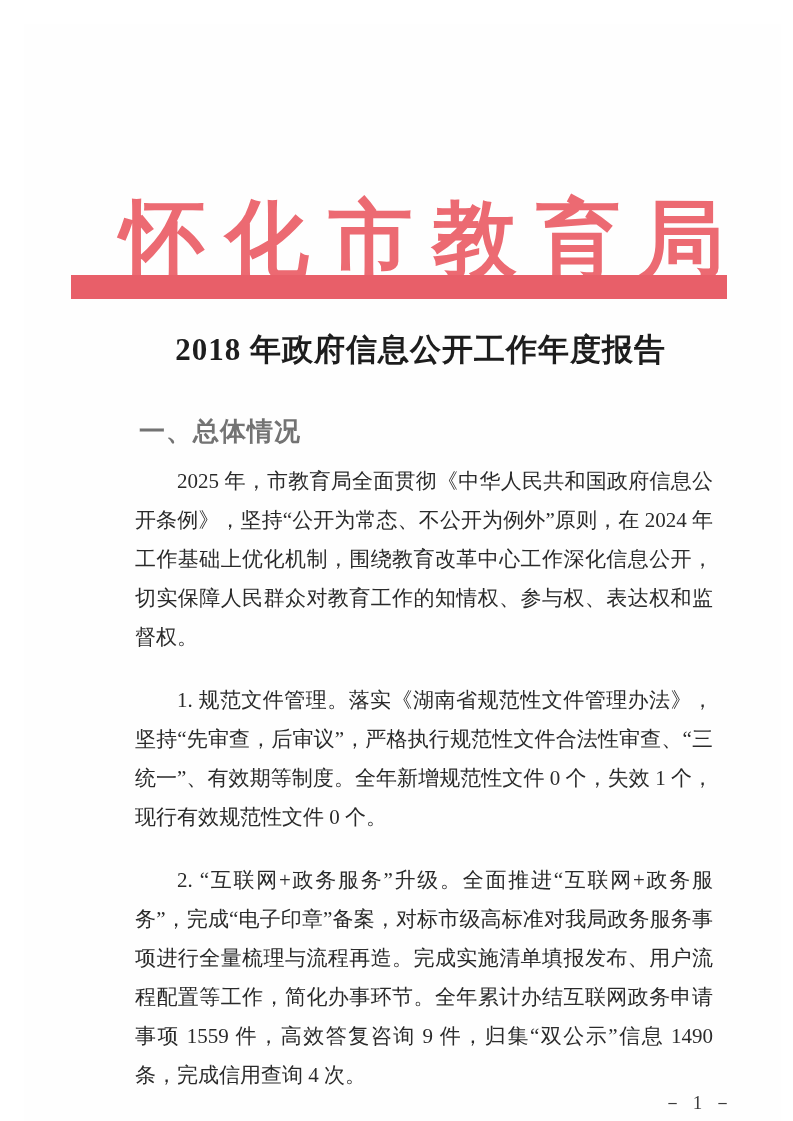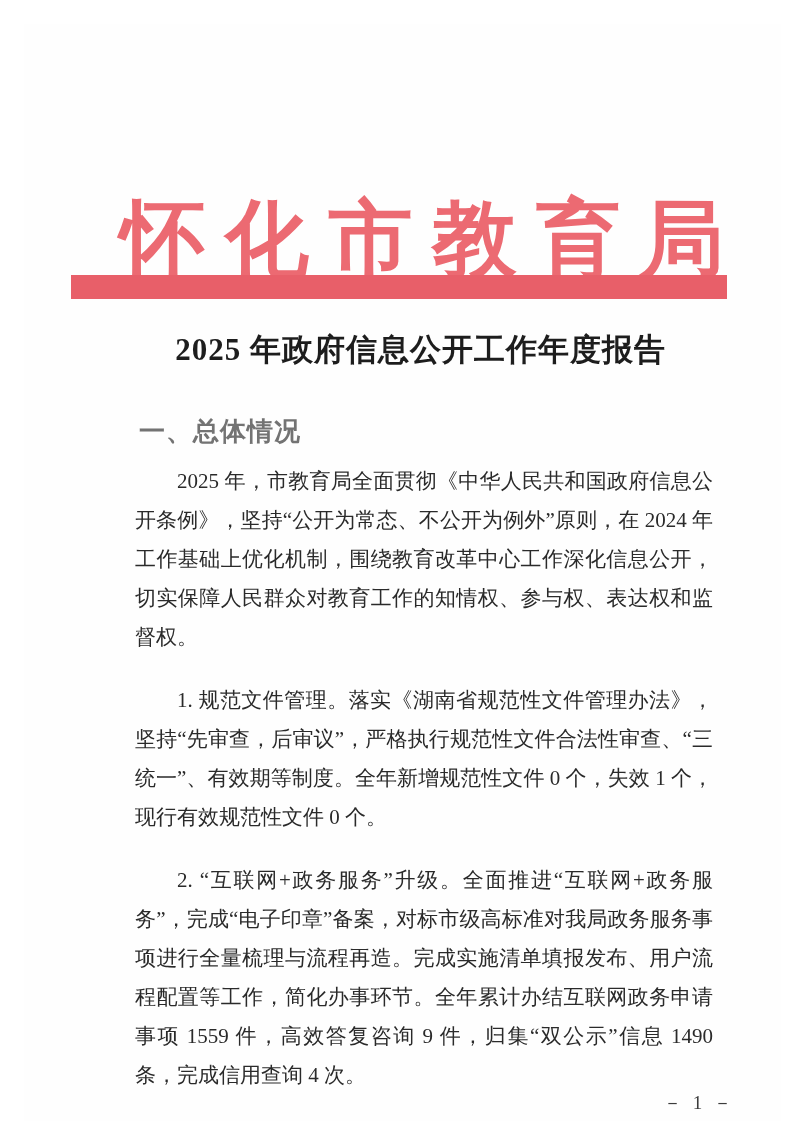--- a/index.html
+++ b/index.html
@@ -93,21 +93,21 @@
 </style>
 </head>
 <body>
 
 <div class="page">
 
   <div class="letterhead">怀化市教育局</div>
 
   <div class="red-rule"></div>
 
-  <h1 class="doc-title">2025 年政府信息公开工作年度报告</h1>
+  <h1 class="doc-title">2018 年政府信息公开工作年度报告</h1>
 
   <h2 class="section-heading">一、总体情况</h2>
 
   <div class="body-text">
     <p>2025 年，市教育局全面贯彻《中华人民共和国政府信息公开条例》，坚持“公开为常态、不公开为例外”原则，在 2024 年工作基础上优化机制，围绕教育改革中心工作深化信息公开，切实保障人民群众对教育工作的知情权、参与权、表达权和监督权。</p>
     <p>1. 规范文件管理。落实《湖南省规范性文件管理办法》，坚持“先审查，后审议”，严格执行规范性文件合法性审查、“三统一”、有效期等制度。全年新增规范性文件 0 个，失效 1 个，现行有效规范性文件 0 个。</p>
     <p>2. “互联网+政务服务”升级。全面推进“互联网+政务服务”，完成“电子印章”备案，对标市级高标准对我局政务服务事项进行全量梳理与流程再造。完成实施清单填报发布、用户流程配置等工作，简化办事环节。全年累计办结互联网政务申请事项 1559 件，高效答复咨询 9 件，归集“双公示”信息 1490 条，完成信用查询 4 次。</p>
   </div>
 
   <div class="page-number">－ 1 －</div>

